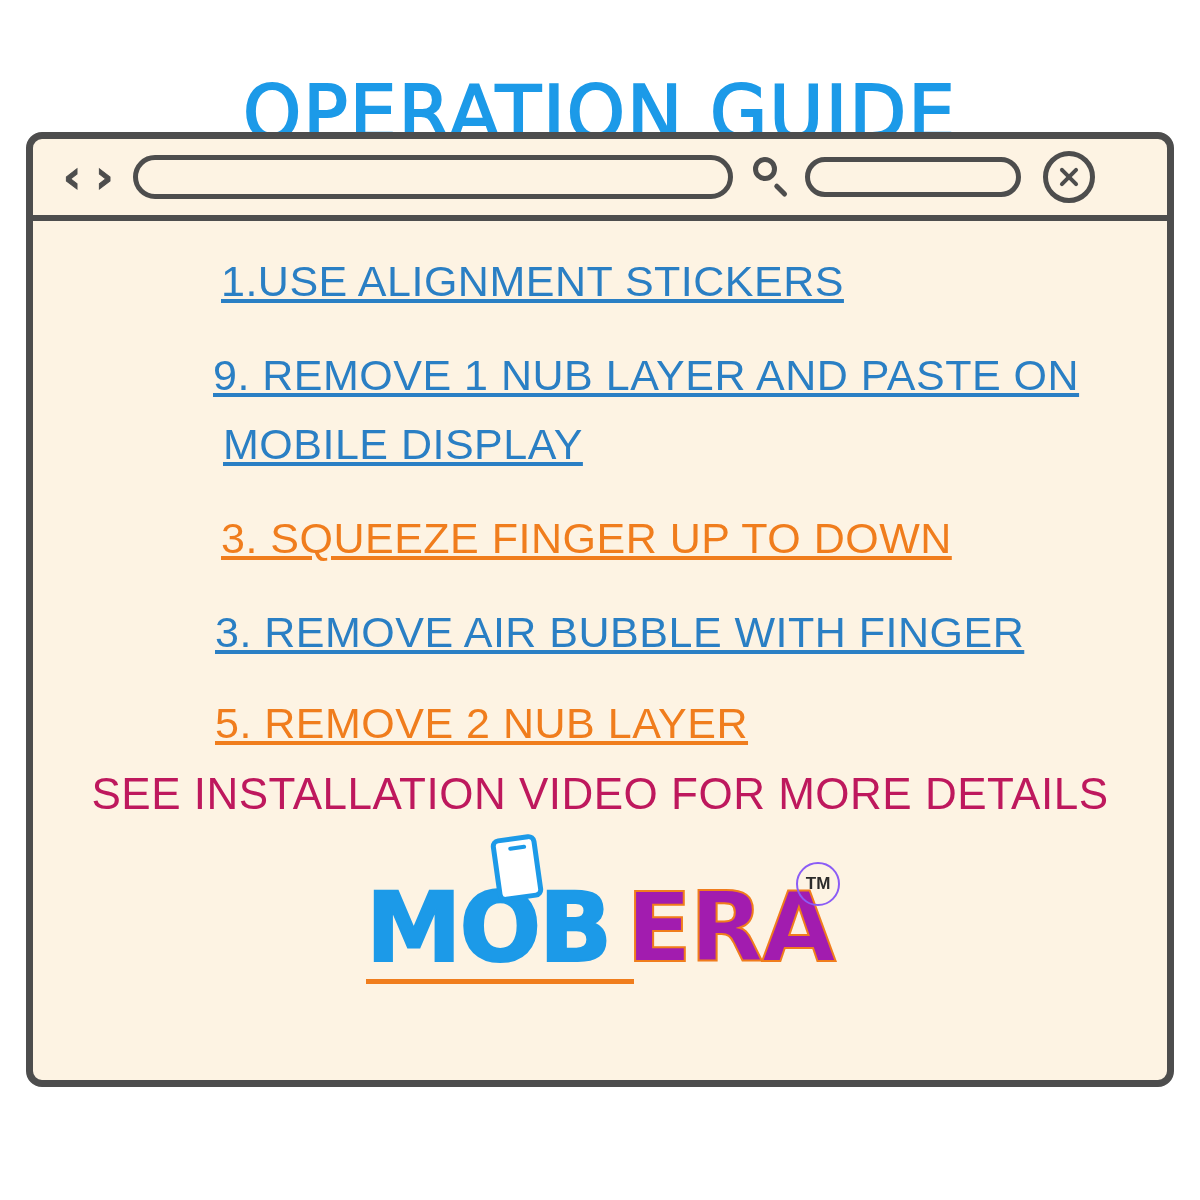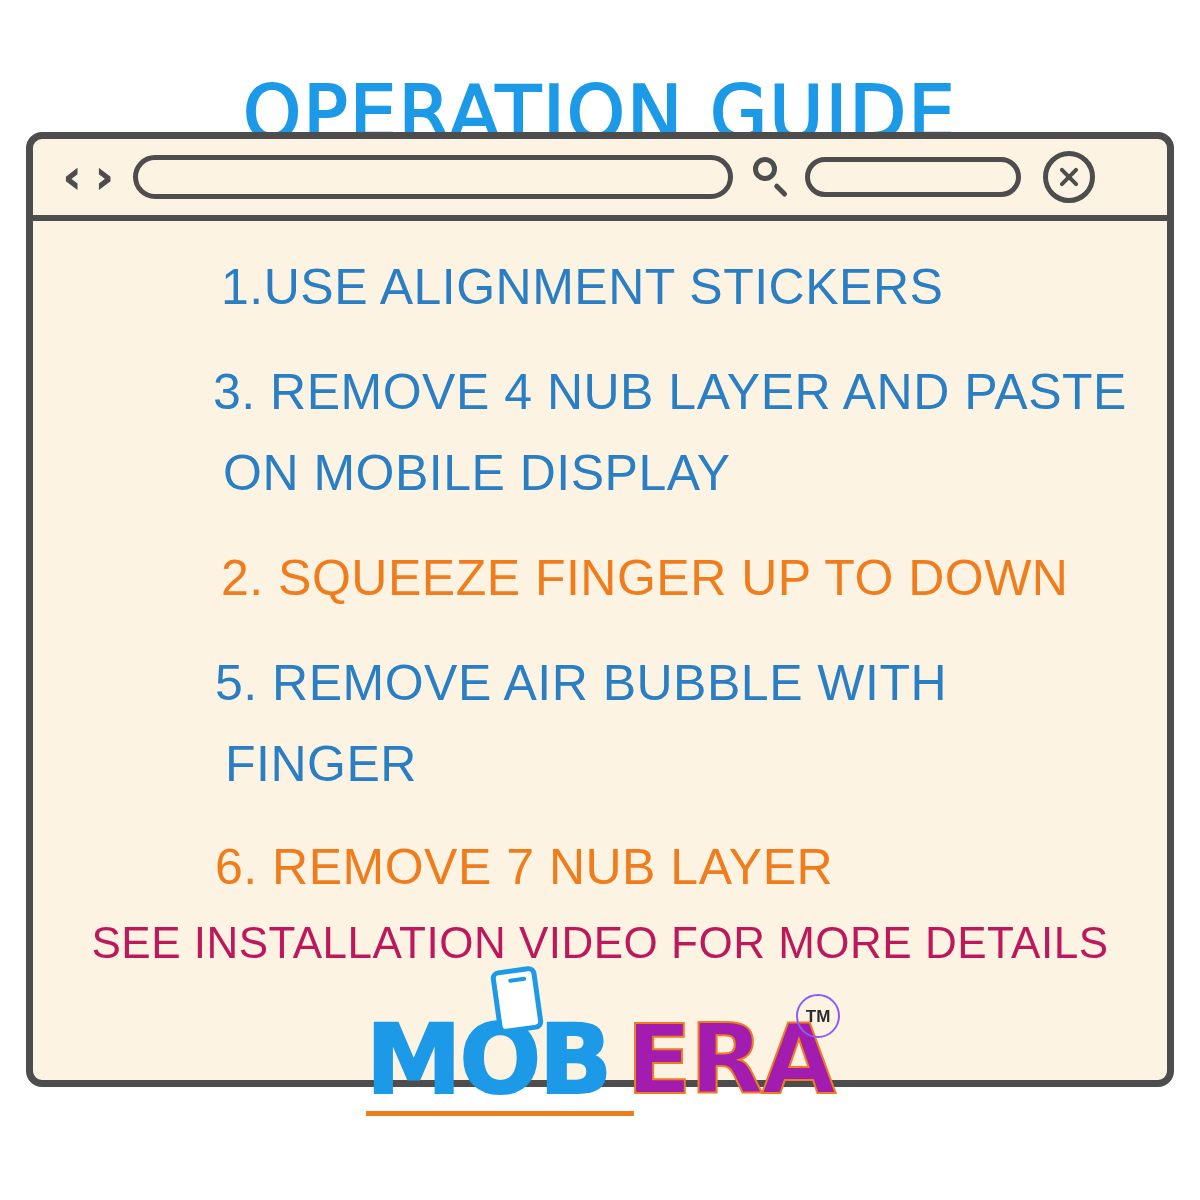--- a/index.html
+++ b/index.html
@@ -132,28 +132,29 @@
   }
   .close-btn::before { transform: rotate(45deg); }
   .close-btn::after  { transform: rotate(-45deg); }
 
   
   .content {
     padding: 26px 40px 0 40px;
   }
 
   .step {
-    font-size: 50px;
+    font-size: 43px;
     line-height: 1.62;
     letter-spacing: 0.5px;
     font-family: "Liberation Sans", sans-serif;
     font-weight: normal;
     margin: 0 0 22px 0;
     padding-left: 150px;
     text-indent: -10px;
+    text-decoration: underline;
   }
   .step.blue   { color: #2a7fc4; }
   .step.orange { color: #f07d1d; }
 
   .step.s1 { padding-left: 158px; margin-bottom: 24px; }
   .step.s2 { padding-left: 158px; margin-bottom: 24px; }
   .step.s3 { padding-left: 150px; margin-bottom: 24px; }
   .step.s4 { padding-left: 158px; margin-bottom: 24px; }
   .step.s5 { padding-left: 152px; margin-bottom: 22px; }
   .step.s6 { padding-left: 152px; margin-bottom: 4px; }
@@ -164,21 +165,21 @@
     font-size: 44px;
     letter-spacing: 0.5px;
     margin-top: 10px;
   }
 
   
   .logo-wrap {
     margin-top: 12px;
     display: flex;
     justify-content: center;
-    align-items: flex-start;
+    align-items: center;
     position: relative;
     height: 130px;
   }
   .logo {
     position: relative;
     display: flex;
     align-items: flex-end;
     font-family: "DejaVu Sans", sans-serif;
     font-weight: bold;
     font-size: 96px;
@@ -264,24 +265,24 @@
       <span class="handle"></span>
     </div>
 
     <div class="second-bar"></div>
 
     <div class="close-btn"></div>
   </div>
 
   <div class="content">
     <p class="step blue s1">1.USE ALIGNMENT STICKERS</p>
-    <p class="step blue s3">3. REMOVE 4 NUB LAYER AND PASTE ON MOBILE DISPLAY</p>
-    <p class="step orange s4">2. SQUEEZE FINGER UP TO DOWN</p>
-    <p class="step blue s5">5. REMOVE AIR BUBBLE WITH FINGER</p>
-    <p class="step orange s6">6. REMOVE 7 NUB LAYER</p>
+    <p class="step blue s3">9. REMOVE 1 NUB LAYER AND PASTE ON MOBILE DISPLAY</p>
+    <p class="step orange s4">3. SQUEEZE FINGER UP TO DOWN</p>
+    <p class="step blue s5">3. REMOVE AIR BUBBLE WITH FINGER</p>
+    <p class="step orange s6">5. REMOVE 2 NUB LAYER</p>
 
     <p class="footnote">SEE INSTALLATION VIDEO FOR MORE DETAILS</p>
 
     <div class="logo-wrap">
       <div class="logo">
         <span class="mob">MOB</span>
         <span class="era">ERA</span>
         <span class="underline"></span>
         <span class="phone-icon"></span>
         <span class="tm">TM</span>

